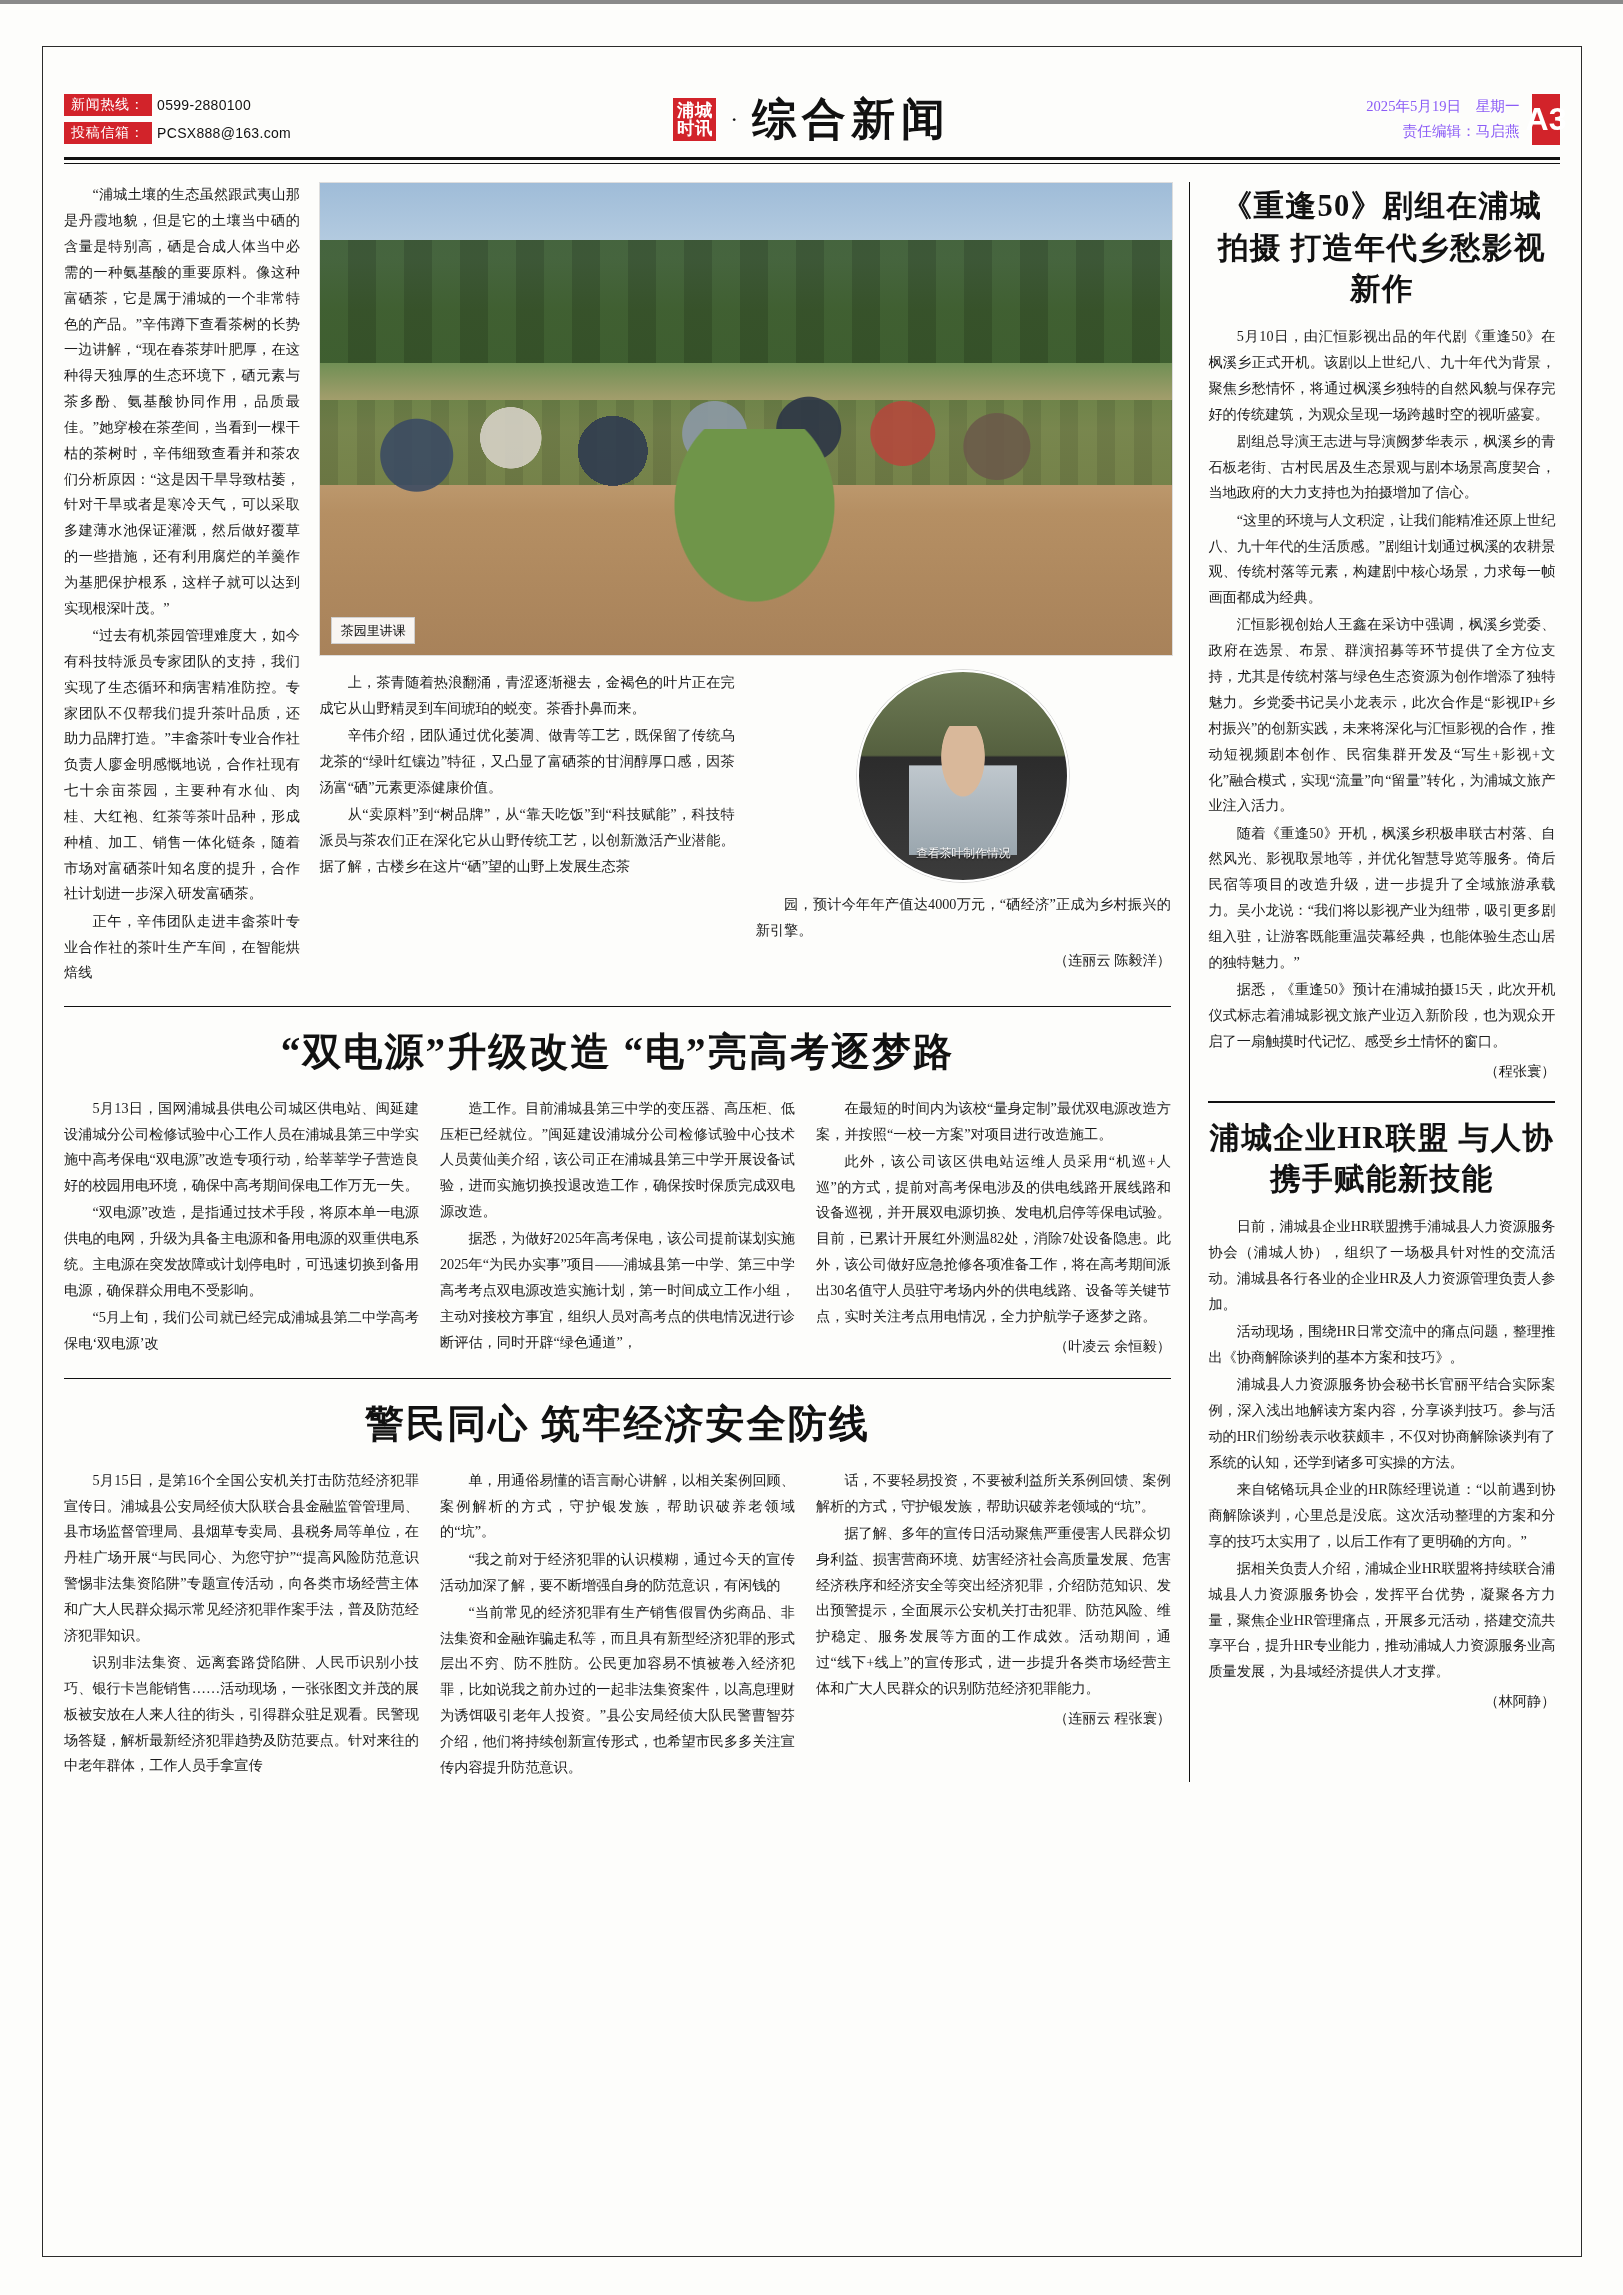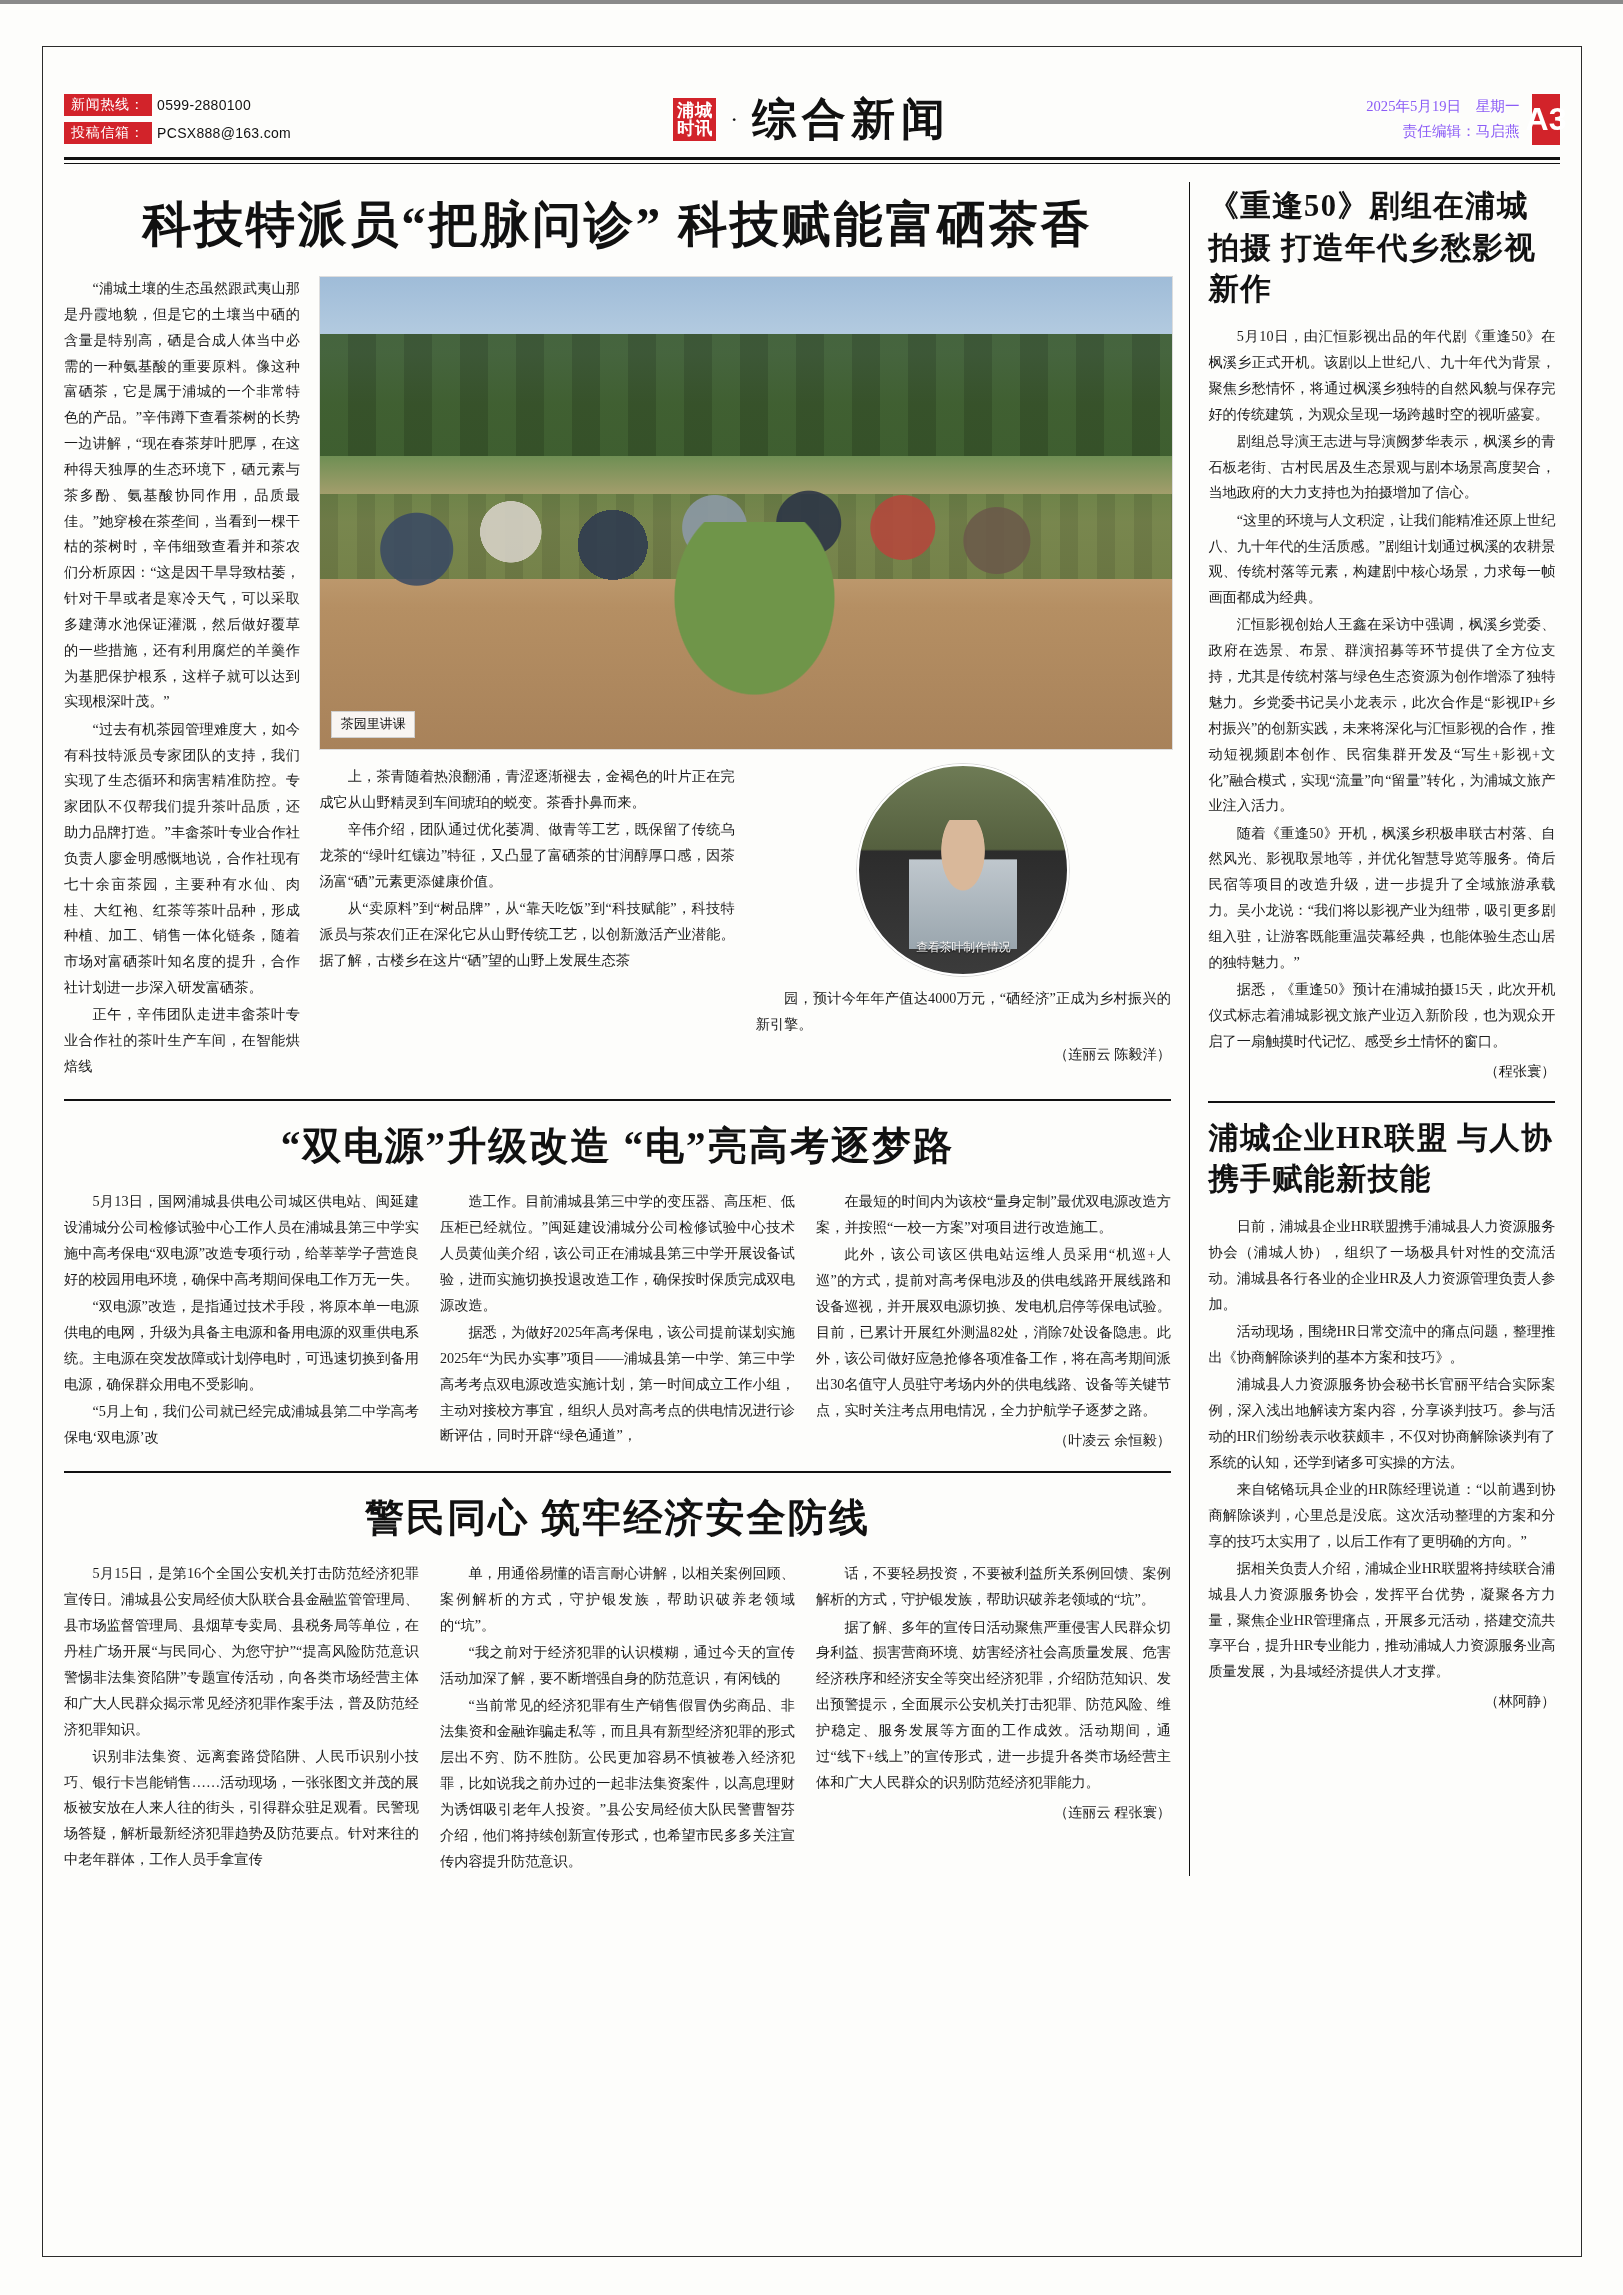--- a/index.html
+++ b/index.html
@@ -111,21 +111,21 @@
     position:absolute;left:24%;top:26%;width:52%;height:62%;
     background:radial-gradient(ellipse at 50% 24%,#d9b89a 0 28%,transparent 29%),
                linear-gradient(180deg,rgba(0,0,0,0) 30%, #bfc7cd 31%, #9aa6ae 100%);
   }
   .circ-cap{
     position:absolute;left:0;right:0;bottom:18px;text-align:center;color:#fff;font-size:11.8px;
     text-shadow:0 0.7px 1.4px rgba(0,0,0,.8);
   }
   
   .rail-head{
-    font-size:30.5px;font-weight:bold;letter-spacing:1.4px;text-align:left;line-height:1.35;
+    font-size:30.5px;font-weight:bold;letter-spacing:1.4px;text-align:center;line-height:1.35;
     margin:4.2px 0 14px 0;color:#111;
   }
   .rail p.tx{font-size:14.2px;}
   .rail-sep{height:1.4px;background:#111;margin:16.7px 0 15.3px 0;}
 </style>
 </head>
 <body>
 
 <div class="page">
   <div class="frame"></div>
@@ -159,21 +159,20 @@
         <div class="mh-page">A3</div>
       </div>
     </div>
     <div class="rule-thick"></div>
     <div class="rule-thin"></div>
 
     <div class="body">
 
       <div class="left">
 
-        <h1 class="head">科技特派员“把脉问诊” 科技赋能富硒茶香</h1>
 
         <div class="feature">
           <div class="f-col">
             <p class="tx">“浦城土壤的生态虽然跟武夷山那是丹霞地貌，但是它的土壤当中硒的含量是特别高，硒是合成人体当中必需的一种氨基酸的重要原料。像这种富硒茶，它是属于浦城的一个非常特色的产品。”辛伟蹲下查看茶树的长势一边讲解，“现在春茶芽叶肥厚，在这种得天独厚的生态环境下，硒元素与茶多酚、氨基酸协同作用，品质最佳。”她穿梭在茶垄间，当看到一棵干枯的茶树时，辛伟细致查看并和茶农们分析原因：“这是因干旱导致枯萎，针对干旱或者是寒冷天气，可以采取多建薄水池保证灌溉，然后做好覆草的一些措施，还有利用腐烂的羊羹作为基肥保护根系，这样子就可以达到实现根深叶茂。”</p>
             <p class="tx">“过去有机茶园管理难度大，如今有科技特派员专家团队的支持，我们实现了生态循环和病害精准防控。专家团队不仅帮我们提升茶叶品质，还助力品牌打造。”丰畲茶叶专业合作社负责人廖金明感慨地说，合作社现有七十余亩茶园，主要种有水仙、肉桂、大红袍、红茶等茶叶品种，形成种植、加工、销售一体化链条，随着市场对富硒茶叶知名度的提升，合作社计划进一步深入研发富硒茶。</p>
             <p class="tx">正午，辛伟团队走进丰畲茶叶专业合作社的茶叶生产车间，在智能烘焙线</p>
           </div>
           <div class="f-media">
             <div class="photo">
               <div class="sky"></div>

